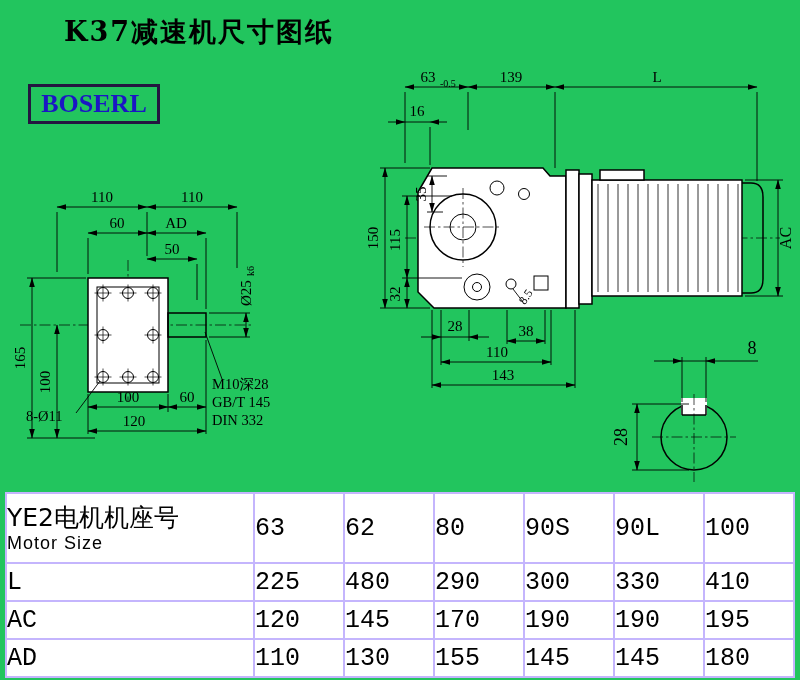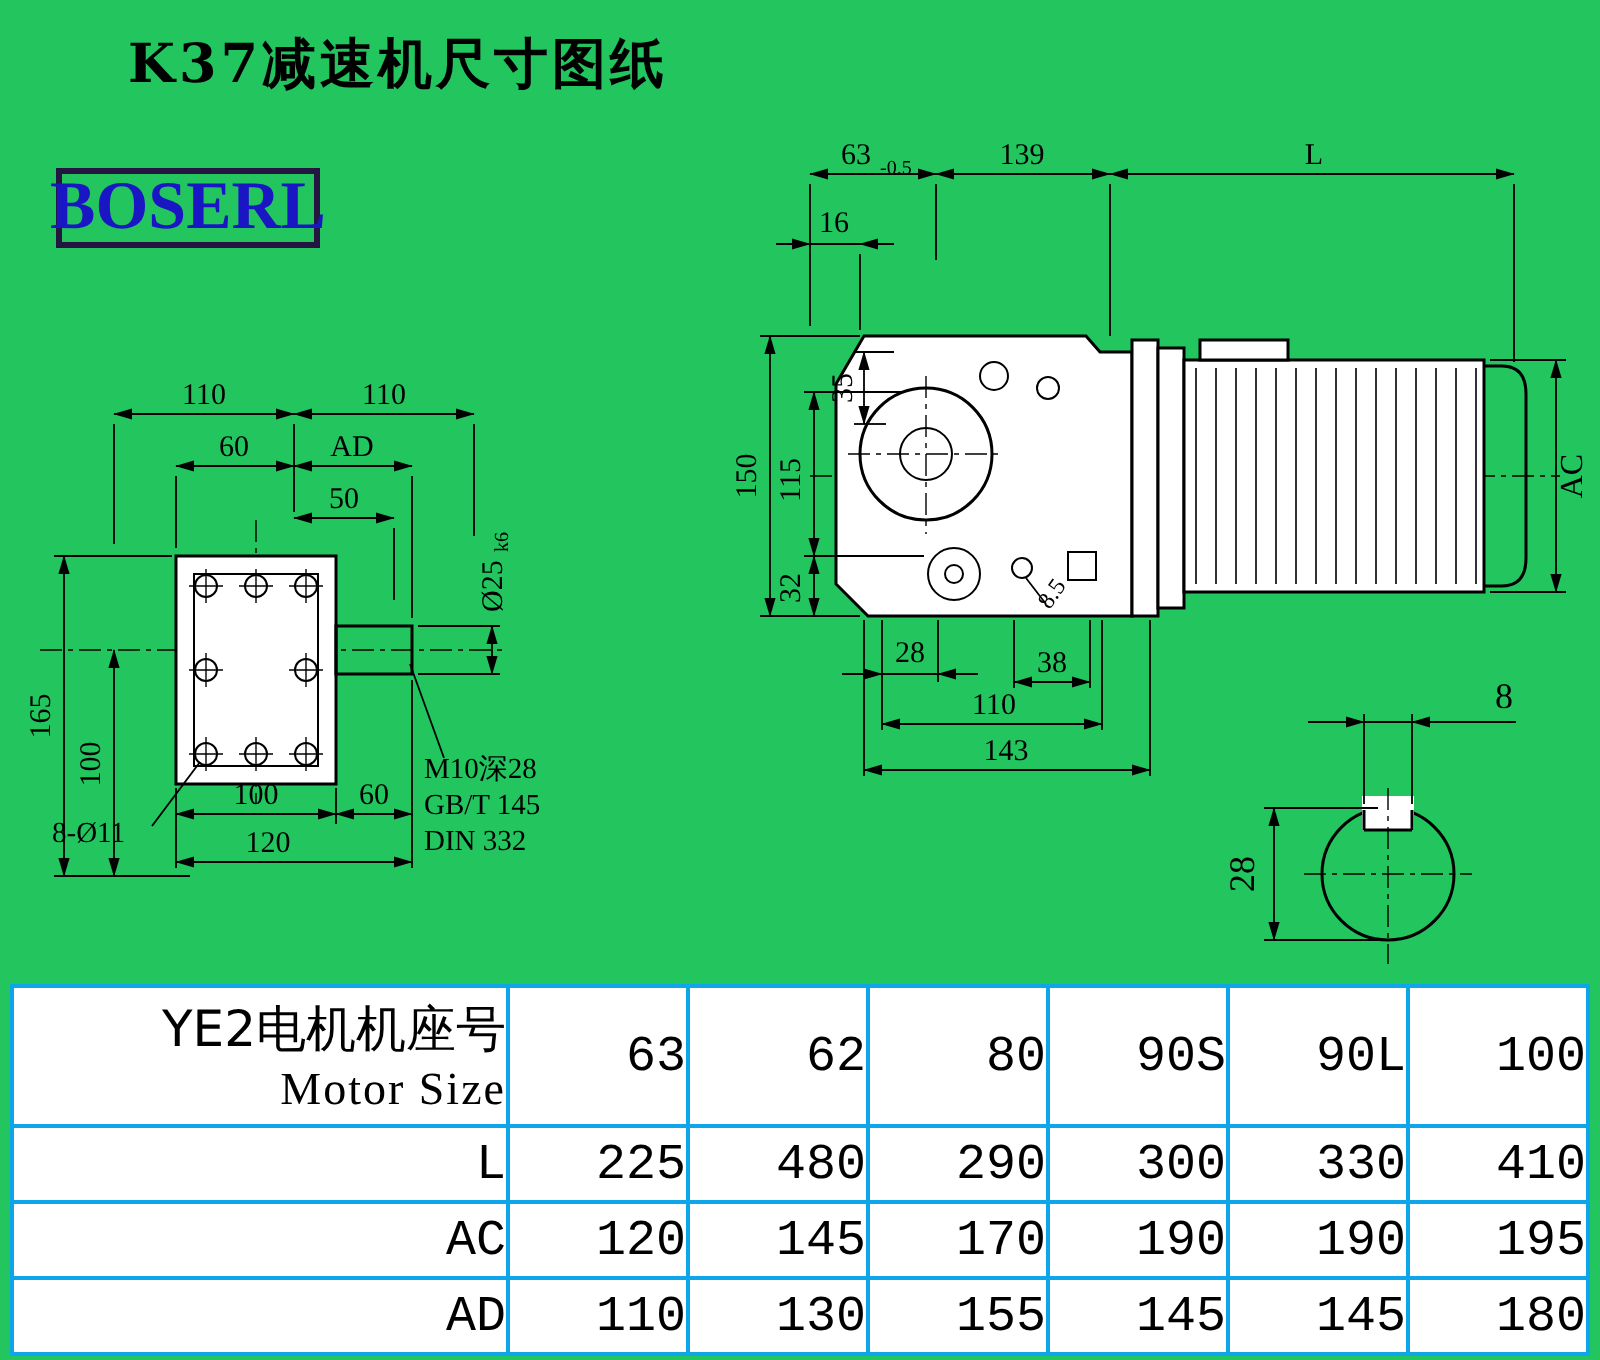--- a/index.html
+++ b/index.html
@@ -3,43 +3,43 @@
 <meta charset="utf-8">
 <style>
   * { margin:0; padding:0; box-sizing:border-box; }
   html,body { width:800px; height:680px; background:#fff; }
   .page { position:relative; width:800px; height:680px; background:#22c55e; overflow:hidden;
           font-family:"DejaVu Sans", sans-serif; color:#000; }
   .title { position:absolute; left:64px; top:14px; font-family:"DejaVu Serif", serif;
            font-size:27px; font-weight:bold; letter-spacing:2px; }
   .brand { position:absolute; left:28px; top:84px; width:132px; height:40px;
            border:3px solid #241640; color:#1b16c4; font-family:"Liberation Serif", serif;
-           font-weight:bold; font-size:34px; display:flex; align-items:center; justify-content:center; }
+           font-weight:bold; font-size:26px; display:flex; align-items:center; justify-content:center; }
   .drawing { position:absolute; left:0; top:0; }
   .drawing text { fill:#000; font-family:"Liberation Serif", serif; }
   .d  { font-size:15px; text-anchor:middle; }
   .ds { font-size:10px; text-anchor:middle; }
   .dl { font-size:18px; text-anchor:middle; }
   .note { font-size:14.5px; text-anchor:start; }
   .ol  { stroke:#000; stroke-width:1.5; fill:none; }
   .olf { stroke:#000; stroke-width:1.5; fill:#fff; }
   .tl  { stroke:#000; stroke-width:1; fill:none; }
   .tlf { stroke:#000; stroke-width:1; fill:#fff; }
   .dim { stroke:#000; stroke-width:0.9; fill:none; }
   .cl  { stroke:#000; stroke-width:0.7; fill:none; stroke-dasharray:11 3 2.5 3; }
   .clh { stroke:#000; stroke-width:0.7; fill:none; }
   .fin { stroke:#000; stroke-width:0.8; fill:none; }
   .size-table { position:absolute; left:5px; top:492px; width:790px; border-collapse:collapse;
                 table-layout:fixed; background:#fff; }
-  .size-table td { border:2px solid #0ea5e9; text-align:right; vertical-align:middle;
+  .size-table td { border:2px solid #c4b5fd; text-align:left; vertical-align:middle;
                    font-family:"Liberation Mono", monospace; font-size:25px; height:38px; padding:0; }
   .size-table .c0 { width:248px; }
   .size-table tr.r-head td { height:70px; }
   .hcn { font-size:25px; line-height:1.3; font-family:"DejaVu Sans", sans-serif; }
-  .hen { font-size:23px; line-height:1.1; font-family:Liberation Serif, serif; letter-spacing:1px; }
+  .hen { font-size:18px; line-height:1.1; font-family:Liberation Sans, sans-serif; letter-spacing:1px; }
 </style>
 </head>
 <body>
 
 <div class="page">
 
   <div class="title">K37减速机尺寸图纸</div>
   <div class="brand">BOSERL</div>
 
   <svg class="drawing" width="800" height="492" viewBox="0 0 800 492" xmlns="http://www.w3.org/2000/svg">

